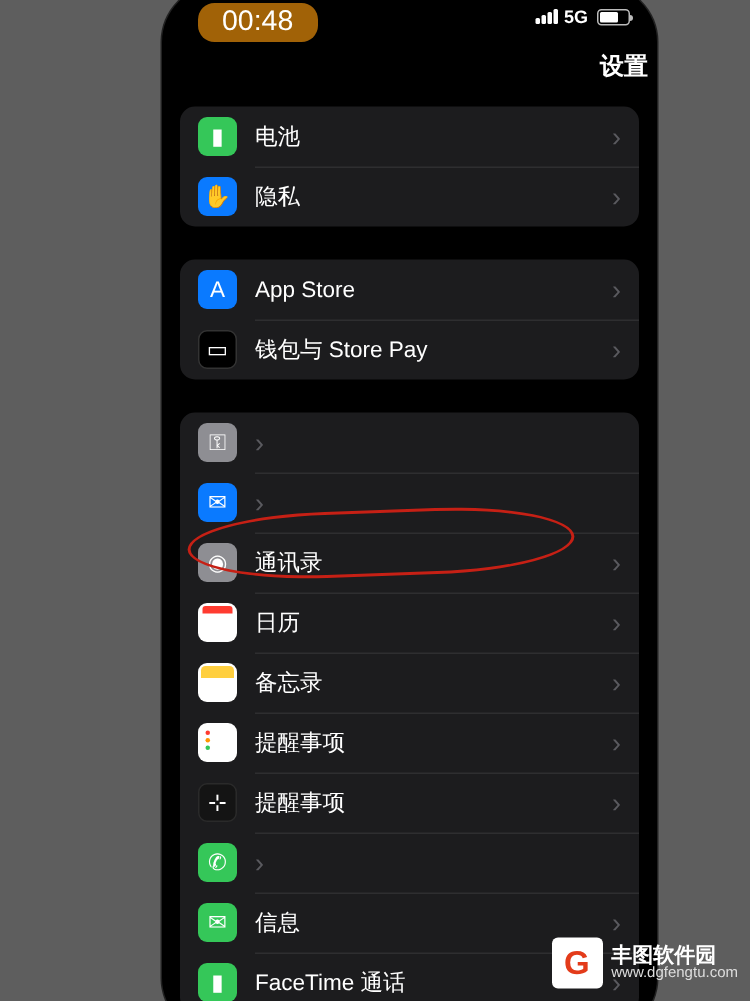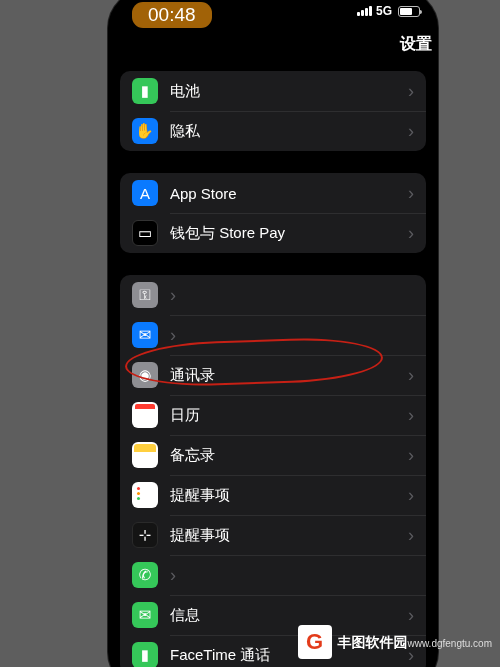--- a/index.html
+++ b/index.html
@@ -143,23 +143,22 @@
     position: relative;
   }
   .wm-g {
     color: #e33b1a;
     font-size: 22px;
     font-weight: 900;
     font-family: Arial, sans-serif;
   }
   .wm-text {
     display: flex;
-    flex-direction: row;
+    flex-direction: column;
     line-height: 1.05;
-    align-items: flex-end;
   }
   .wm-text .t1 { color: #fff; font-size: 14px; font-weight: 700; }
   .wm-text .t2 { color: #ddd; font-size: 10px; }
   
   .i-battery{background:#35c759}
   .i-privacy{background:#0a7aff}
   .i-appstore{background:#0a7aff}
   .i-wallet{background:#000; border:1px solid #333}
   .i-pass{background:#8e8e93}
   .i-mail{background:#0a7aff}

